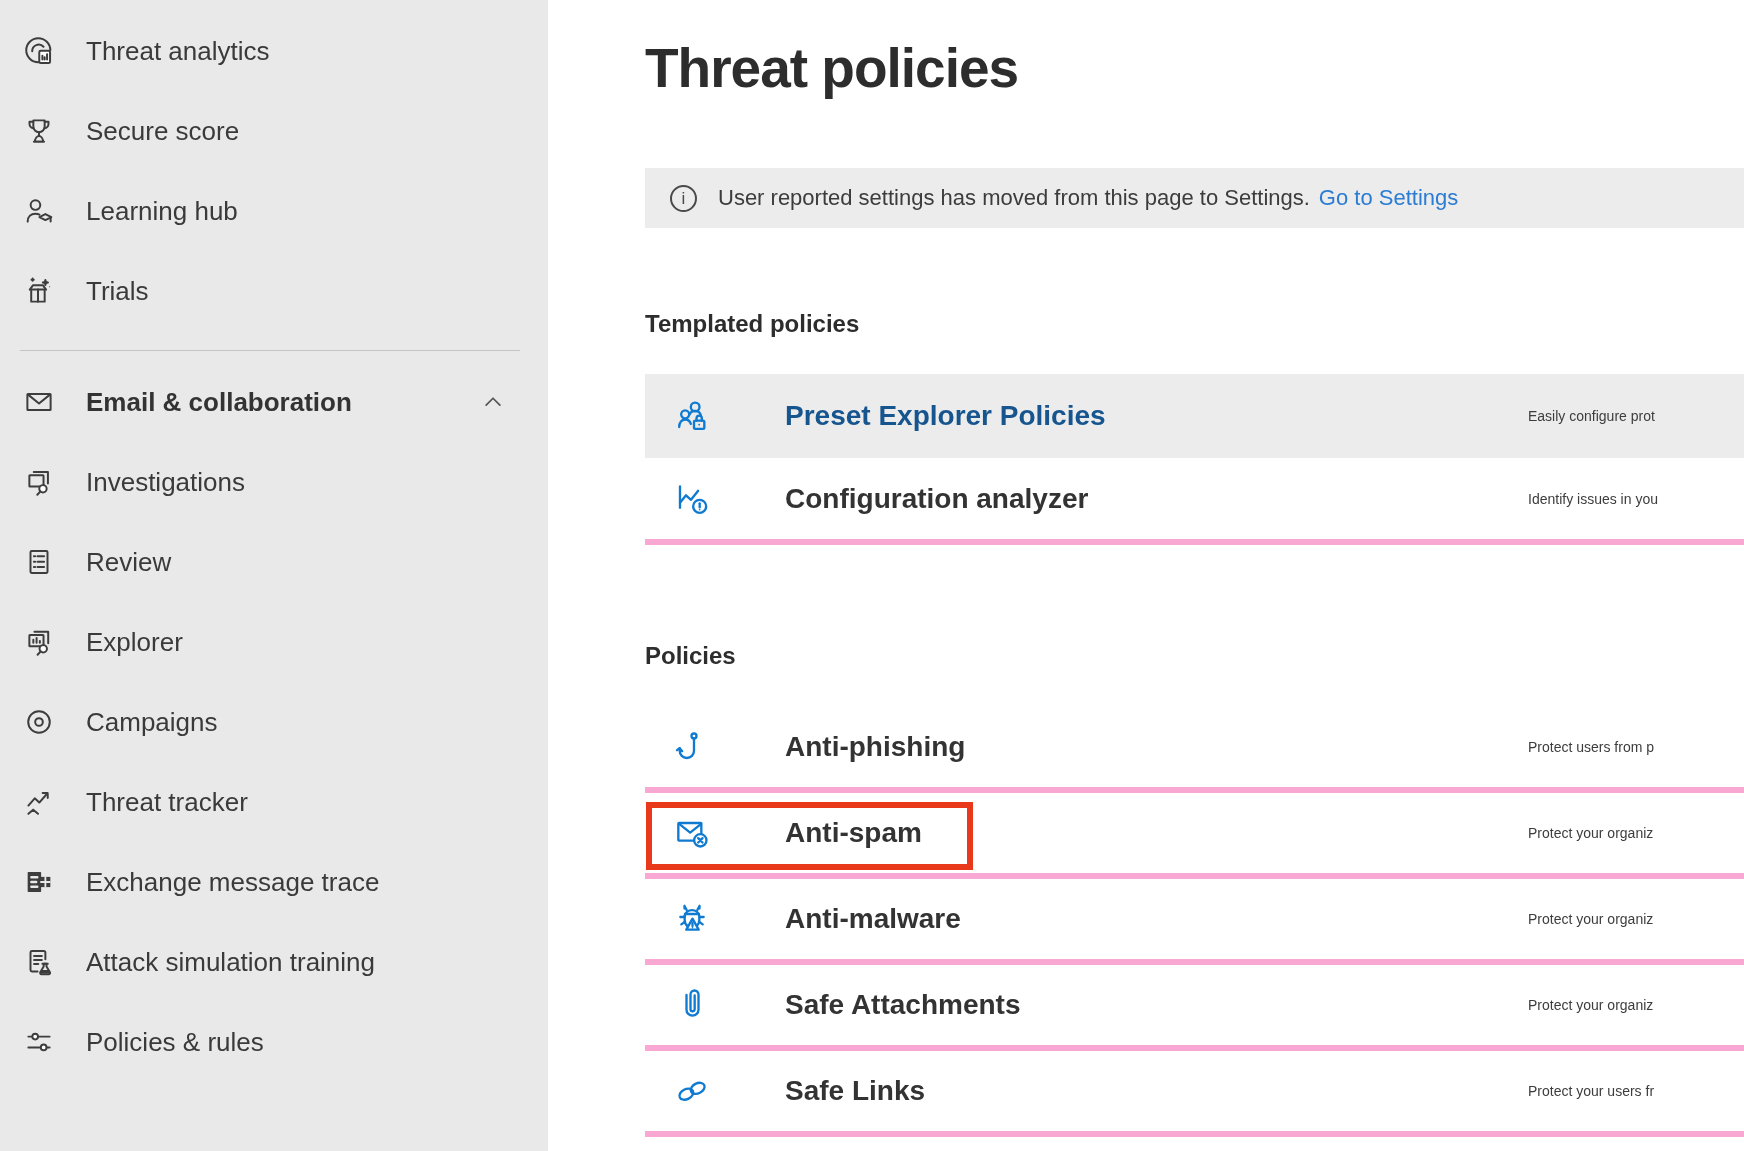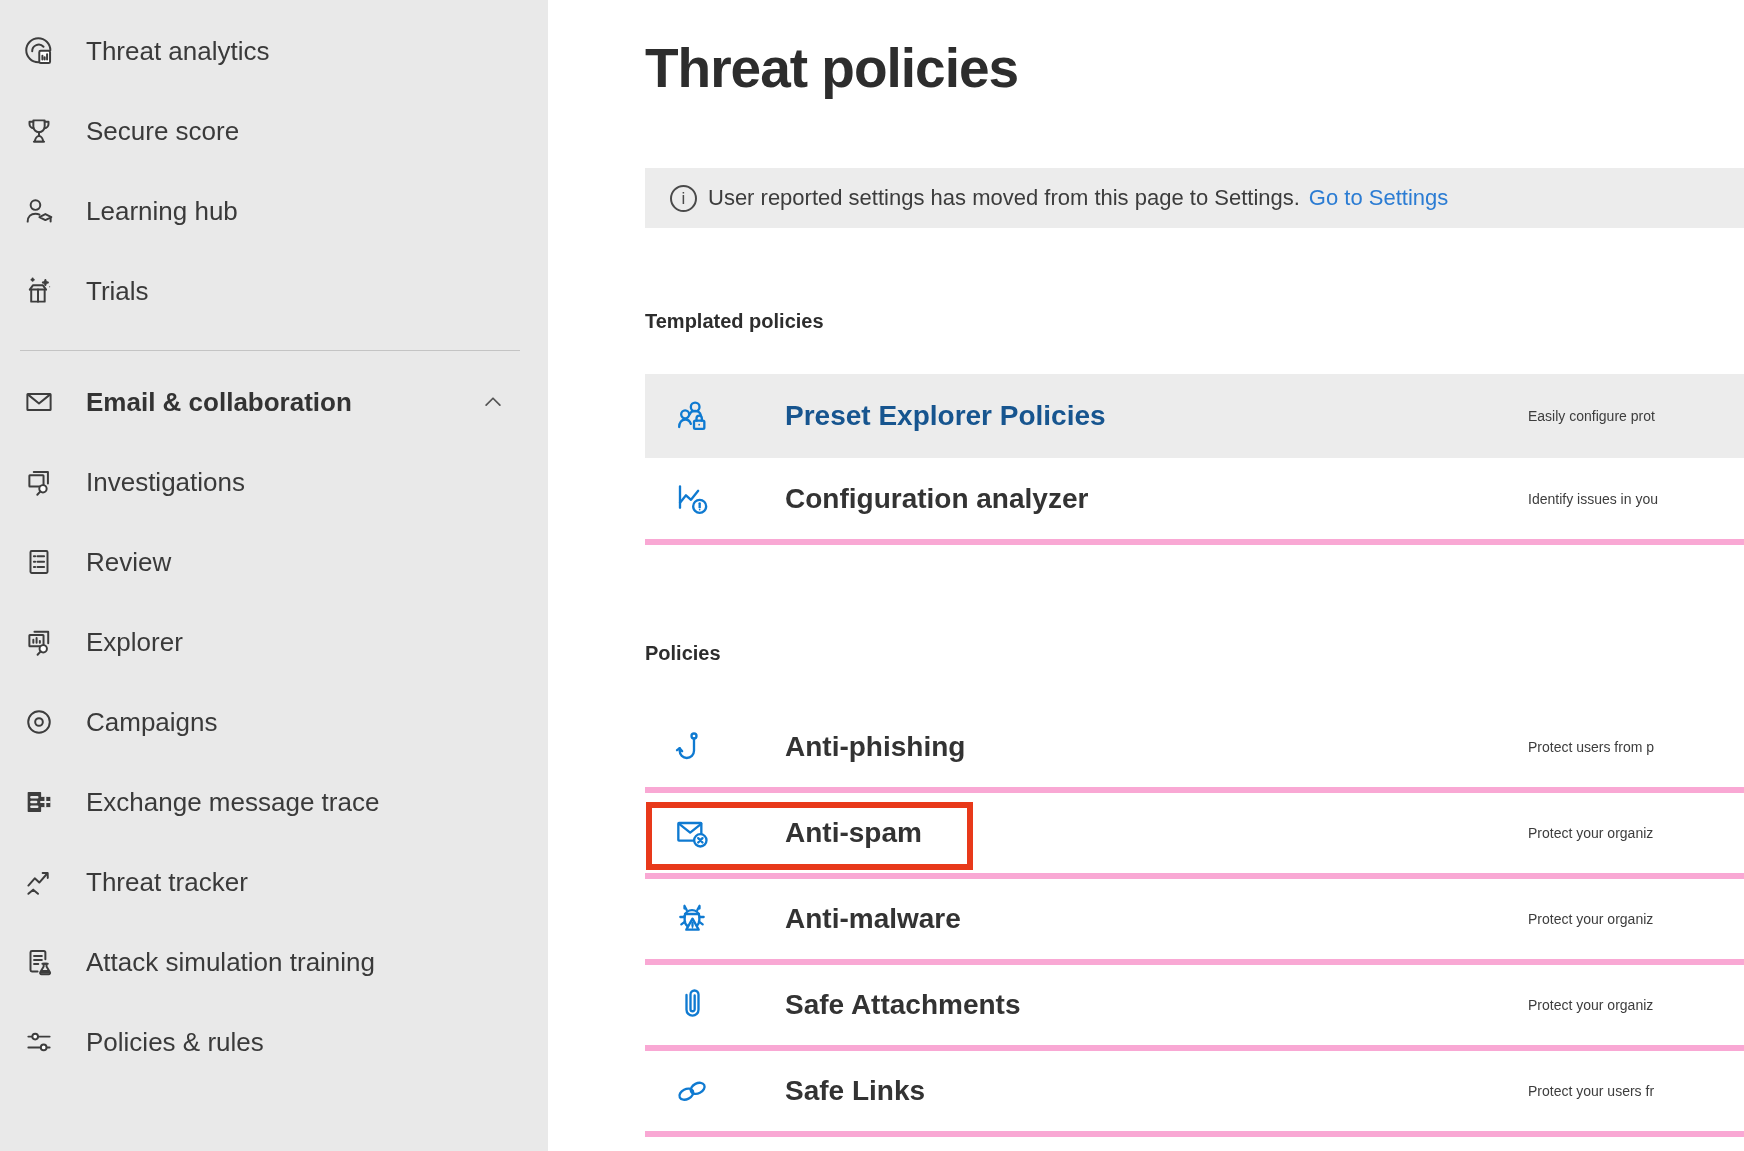--- a/index.html
+++ b/index.html
@@ -25,24 +25,24 @@
   .nav-chevron{position:absolute;left:478px;top:50%;transform:translateY(-50%);color:#555}
   .nav-chevron svg{display:block;width:30px;height:30px}
   .side-divider{height:1px;background:#c4c4c4;margin:19px 28px 11px 20px}
 
   
   .main{position:absolute;left:548px;top:0;bottom:0;right:0;background:#fff}
   .page-title{position:absolute;left:97px;top:36px;font-size:55px;font-weight:700;letter-spacing:-1px;color:#2d2d2d;white-space:nowrap}
 
   .banner{position:absolute;left:97px;right:0;top:168px;height:60px;background:var(--banner-bg);display:flex;align-items:center;padding-left:25px;overflow:hidden;white-space:nowrap}
   .info-icon{flex:none;width:27px;height:27px;border:2px solid #4a4a4a;border-radius:50%;color:#4a4a4a;font-size:17px;line-height:23px;text-align:center;font-weight:400}
-  .banner-text{margin-left:11px;font-size:22px;color:#3c3c3c}
+  .banner-text{margin-left:21px;font-size:22px;color:#3c3c3c}
   .banner-link{margin-left:9px;font-size:22px;color:var(--link-blue);text-decoration:none;cursor:pointer}
 
-  .section-header{position:absolute;left:97px;font-size:20px;font-weight:700;color:#2d2d2d;white-space:nowrap}
+  .section-header{position:absolute;left:97px;font-size:24px;font-weight:700;color:#2d2d2d;white-space:nowrap}
   .sec-templated{top:310px}
   .sec-policies{top:642px}
 
   .row{position:absolute;left:97px;right:0;overflow:hidden;cursor:pointer}
   .row.gray{background:var(--banner-bg)}
   .row.bd{border-bottom:6px solid #f9a8d4}
   .row-icon{position:absolute;left:27px;top:50%;transform:translateY(-50%);width:40px;height:40px;color:var(--icon-blue)}
   .row-icon svg{display:block;width:40px;height:40px}
   .row-label{position:absolute;left:140px;top:50%;transform:translateY(-50%);font-size:28px;font-weight:700;color:#333;white-space:nowrap}
   .row-label.blue{color:var(--preset-link-blue)}
@@ -179,38 +179,38 @@
             <circle cx="12" cy="12" r="7.6"></circle>
             <circle cx="12" cy="12" r="2.7"></circle>
           </svg>
       </span>
       <span class="nav-label">Campaigns</span>
     </div>
 
     <div class="nav-item">
       <span class="nav-icon">
         <svg viewBox="0 0 24 24">
+            <path d="M4.5 14.5L9 9.4l3.2 3L17.8 6"></path>
+            <path d="M14.6 5.7l3.5-.1.1 3.5"></path>
+            <path d="M4.5 20.3l3.4-2.9 3.4 2.9"></path>
+          </svg>
+      </span>
+      <span class="nav-label">Threat tracker</span>
+    </div>
+
+    <div class="nav-item">
+      <span class="nav-icon">
+        <svg viewBox="0 0 24 24">
             <rect x="4" y="5" width="9.5" height="14" rx="0.5" class="f"></rect>
             <path d="M6.6 8.6h4.2M6.6 12h3.4M6.6 15.4h4.2" stroke="#e9e9e9" stroke-width="1.7"></path>
             <rect x="13" y="8.4" width="7" height="7.2" class="f"></rect>
             <path d="M13.4 12h6.2M16.5 8.8v6.4" stroke="#e9e9e9" stroke-width="1.3"></path>
           </svg>
       </span>
       <span class="nav-label">Exchange message trace</span>
-    </div>
-
-    <div class="nav-item">
-      <span class="nav-icon">
-        <svg viewBox="0 0 24 24">
-            <path d="M4.5 14.5L9 9.4l3.2 3L17.8 6"></path>
-            <path d="M14.6 5.7l3.5-.1.1 3.5"></path>
-            <path d="M4.5 20.3l3.4-2.9 3.4 2.9"></path>
-          </svg>
-      </span>
-      <span class="nav-label">Threat tracker</span>
     </div>
 
     <div class="nav-item">
       <span class="nav-icon">
         <svg viewBox="0 0 24 24">
             <path d="M16.5 10V5.3a1 1 0 0 0-1-1H7a1 1 0 0 0-1 1v12.4a1 1 0 0 0 1 1h4"></path>
             <path d="M8.5 7.8h5.5M8.5 10.6h5.5M8.5 13.4h3"></path>
             <path d="M15.3 13.2v2l-2.4 4a1 1 0 0 0 .85 1.5h5.1a1 1 0 0 0 .85-1.5l-2.4-4v-2z"></path>
             <path d="M14.4 13.2h3.8"></path>
             <path d="M13.8 17.6h5l.9 1.6a.6.6 0 0 1-.5.9h-5.8a.6.6 0 0 1-.5-.9z" class="f"></path>

